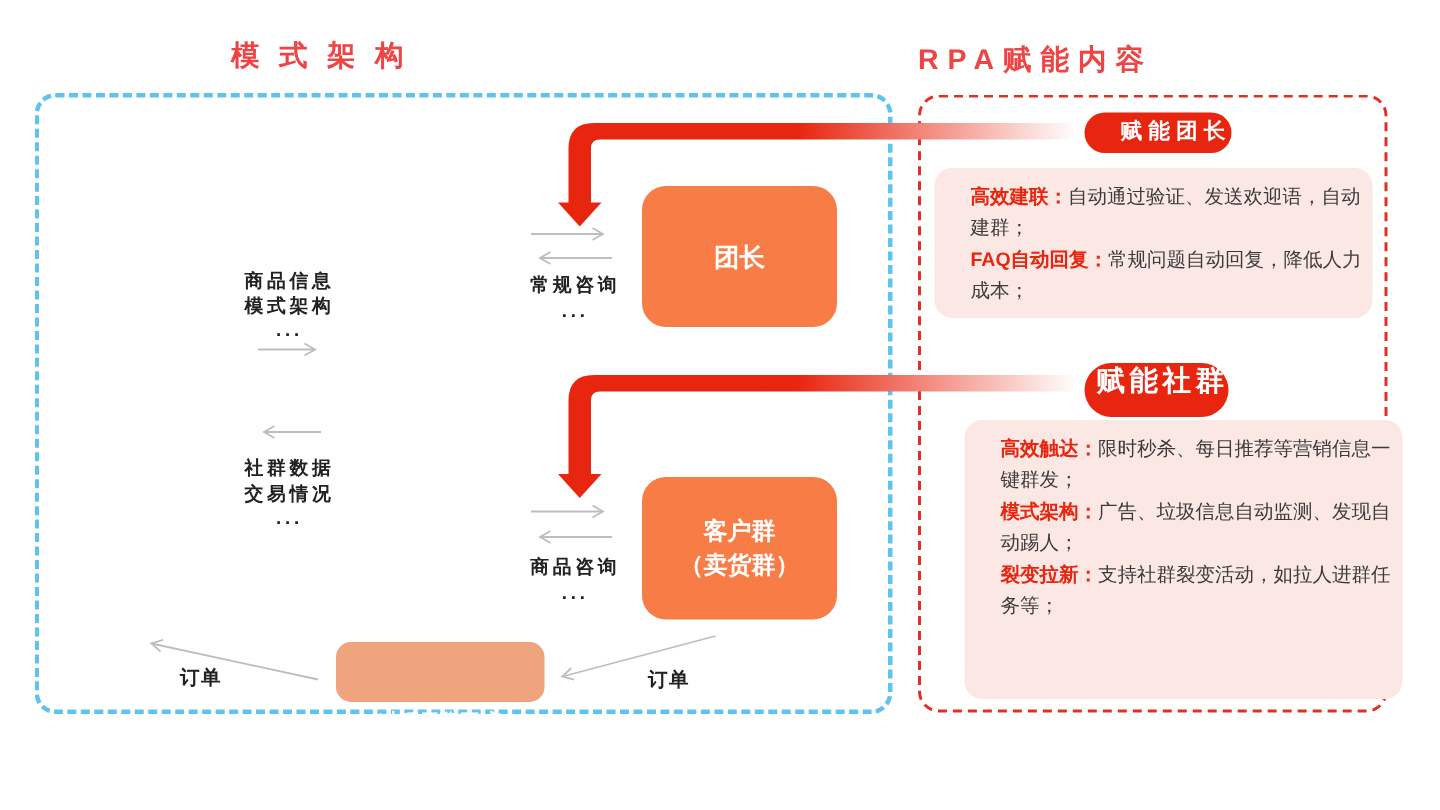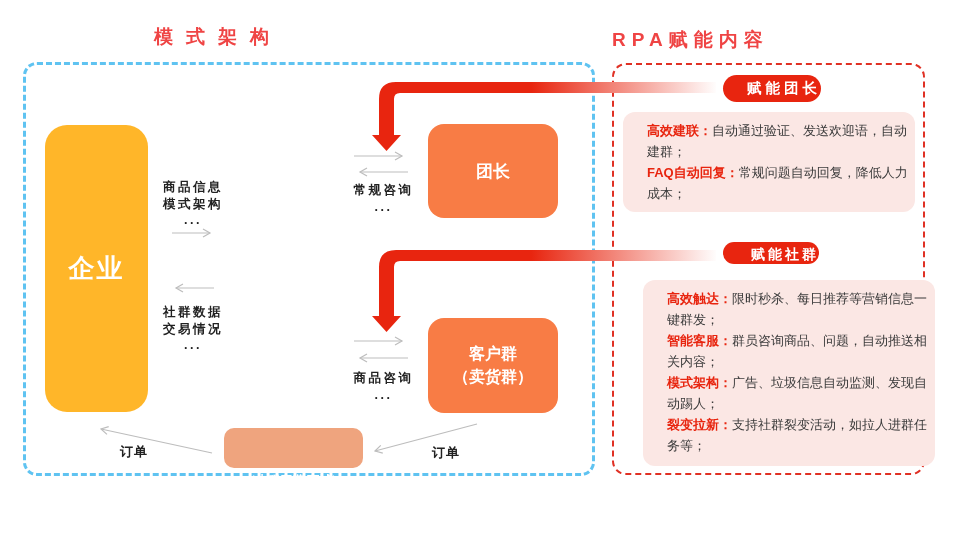--- a/index.html
+++ b/index.html
@@ -33,21 +33,21 @@
   .lbl-product { left:336px; top:370px; width:95px; }
   .lbl-order-l { left:104px; top:444px; width:60px; font-size:13px; letter-spacing:1px; }
   .lbl-order-r { left:416px; top:445px; width:60px; font-size:13px; letter-spacing:1px; }
   .flow-label span { display:block; }
 
   svg.arrows { position:absolute; left:0; top:0; pointer-events:none; }
 
   .badge { position:absolute; background:#e8250f; color:#fff; font-weight:bold;
            border-radius:999px; text-align:right; box-sizing:border-box; }
   .badge-leader    { left:723px; top:75px;  width:98px; height:27px; line-height:27px; font-size:14.5px; letter-spacing:4px; }
-  .badge-community { left:723px; top:242px; width:96px; height:22px; line-height:26px; font-size:14px;   letter-spacing:3px;font-family:Liberation Mono, monospace; }
+  .badge-community { left:723px; top:242px; width:96px; height:36px; line-height:26px; font-size:19px;   letter-spacing:3px; }
 
   .info-box { position:absolute; background:#fbe7e4; border-radius:12px;
               box-sizing:border-box; color:#3b3b3b; font-size:13px; line-height:21px;
               padding:8px 6px 8px 24px; width:292px; }
   .info-leader    { left:623px; top:112px; }
   .info-community { left:623px; top:280px; min-height:186px;margin-left:20px; }
   .info-box .lead { color:#e8250f; font-weight:bold; }
 </style>
 </head>
 <body>
@@ -78,23 +78,20 @@
     <line x1="408" y1="172" x2="360" y2="172" stroke="#bdbdbd" stroke-width="1.2" marker-end="url(#ah)"></line>
     <line x1="354" y1="341" x2="402" y2="341" stroke="#bdbdbd" stroke-width="1.2" marker-end="url(#ah)"></line>
     <line x1="408" y1="358" x2="360" y2="358" stroke="#bdbdbd" stroke-width="1.2" marker-end="url(#ah)"></line>
     <line x1="477" y1="424" x2="375" y2="451" stroke="#bdbdbd" stroke-width="1.2" marker-end="url(#ah)"></line>
     <line x1="212" y1="453" x2="101" y2="429" stroke="#bdbdbd" stroke-width="1.2" marker-end="url(#ah)"></line>
 
     <path d="M716,82 L396,82 Q379,82 379,99 L379,135 L372,135 L386.5,151 L401,135 L394,135 L394,99 Q394,93 400,93 L716,93 Z" fill="url(#fadeRed)"></path>
     <path d="M716,250 L396,250 Q379,250 379,267 L379,316 L372,316 L386.5,332 L401,316 L394,316 L394,267 Q394,261 400,261 L716,261 Z" fill="url(#fadeRed)"></path>
   </svg>
 
-  <div class="node node-enterprise">
-    <span>企业</span>
-  </div>
 
 
   <div class="node node-leader">
     <span>团长</span>
   </div>
 
   <div class="node node-customer">
     <span>客户群</span>
     <span>（卖货群）</span>
   </div>
@@ -136,23 +133,20 @@
     </div>
   </div>
 
   <div class="badge badge-community">赋能社群</div>
 
   <div class="info-box info-community">
     <div>
       <span class="lead">高效触达：</span><span>限时秒杀、每日推荐等营销信息一键群发；</span>
     </div>
     <div>
-      <span class="lead">智能客服：</span><span>群员咨询商品、问题，自动推送相关内容；</span>
-    </div>
-    <div>
       <span class="lead">模式架构：</span><span>广告、垃圾信息自动监测、发现自动踢人；</span>
     </div>
     <div>
       <span class="lead">裂变拉新：</span><span>支持社群裂变活动，如拉人进群任务等；</span>
     </div>
   </div>
 
 </div>
 
 </body></html>

